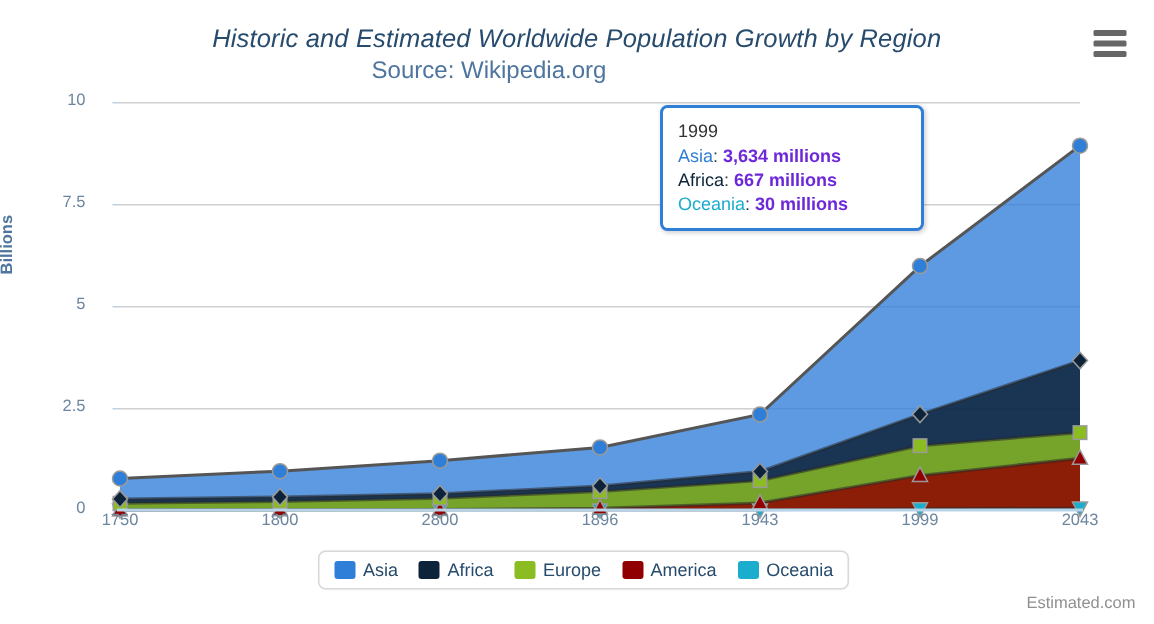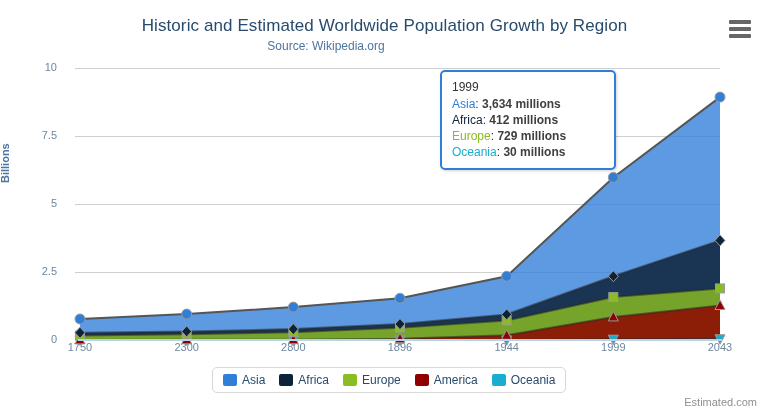--- a/index.html
+++ b/index.html
@@ -20,28 +20,29 @@
   .chart-title {
     position: absolute;
     left: 0;
     top: 16px;
     width: 769px;
     text-align: center;
     font-size: 17px;
     color: #274b6d;
     font-family: "Liberation Sans", sans-serif;
     letter-spacing: 0.1px;
+    font-style: italic;
   }
   .chart-subtitle {
     position: absolute;
     left: 0;
     top: 39px;
     width: 652px;
     text-align: center;
-    font-size: 12px;
+    font-size: 16px;
     color: #4d759e;
   }
   .export-menu {
     position: absolute;
     right: 16px;
     top: 18px;
     width: 26px;
     height: 22px;
     cursor: pointer;
     display: flex;
@@ -149,21 +150,21 @@
     color: #333333;
     font-size: 12px;
     padding-bottom: 1px;
   }
   .tooltip .tt-row {
     white-space: nowrap;
     font-size: 12px;
     color: #333333;
   }
   .tooltip .tt-name { font-weight: normal; }
-  .tooltip .tt-val { font-weight: bold; color: #404040; }
+  .tooltip .tt-val { font-weight: bold; color: #6d28d9; }
   
   .legend {
     position: absolute;
     left: 212px;
     top: 367px;
     padding: 5px 10px 5px 10px;
     border: 1px solid #d8d8d8;
     border-radius: 5px;
     background: #ffffff;
     display: flex;
@@ -345,34 +346,33 @@
         <g>
           <circle cx="640" cy="29.103999999999985" r="5" fill="#2f7ed8" stroke="#9a9a9a" stroke-width="1"></circle>
         </g>
       </svg>
     <div class="zero-line"></div>
   </div>
 
   <div class="xaxis-line"></div>
   <div id="xaxis-labels">
       <div class="xtick-label" style="left: 80px;">1750</div>
-      <div class="xtick-label" style="left: 186.667px;">2300</div>
+      <div class="xtick-label" style="left: 186.667px;">1800</div>
       <div class="xtick-label" style="left: 293.333px;">2800</div>
       <div class="xtick-label" style="left: 400px;">1896</div>
-      <div class="xtick-label" style="left: 506.667px;">1944</div>
+      <div class="xtick-label" style="left: 506.667px;">1943</div>
       <div class="xtick-label" style="left: 613.333px;">1999</div>
       <div class="xtick-label" style="left: 720px;">2043</div>
     </div>
 
   <div class="tooltip">
     <div class="tt-header">1999</div>
     <div id="tooltip-rows">
         <div class="tt-row"><span class="tt-name" style="color: rgb(47, 126, 216);">Asia</span><span>: </span><span class="tt-val">3,634 millions</span></div>
-        <div class="tt-row"><span class="tt-name" style="color: rgb(13, 35, 58);">Africa</span><span>: </span><span class="tt-val">412 millions</span></div>
-        <div class="tt-row"><span class="tt-name" style="color: rgb(139, 188, 33);">Europe</span><span>: </span><span class="tt-val">729 millions</span></div>
+        <div class="tt-row"><span class="tt-name" style="color: rgb(13, 35, 58);">Africa</span><span>: </span><span class="tt-val">667 millions</span></div>
         <div class="tt-row"><span class="tt-name" style="color: rgb(26, 173, 206);">Oceania</span><span>: </span><span class="tt-val">30 millions</span></div>
       </div>
   </div>
 
   <div class="legend">
       <div class="legend-item">
         <span class="legend-swatch" style="background: rgb(47, 126, 216);"></span>
         <span>Asia</span>
       </div>
       <div class="legend-item">

